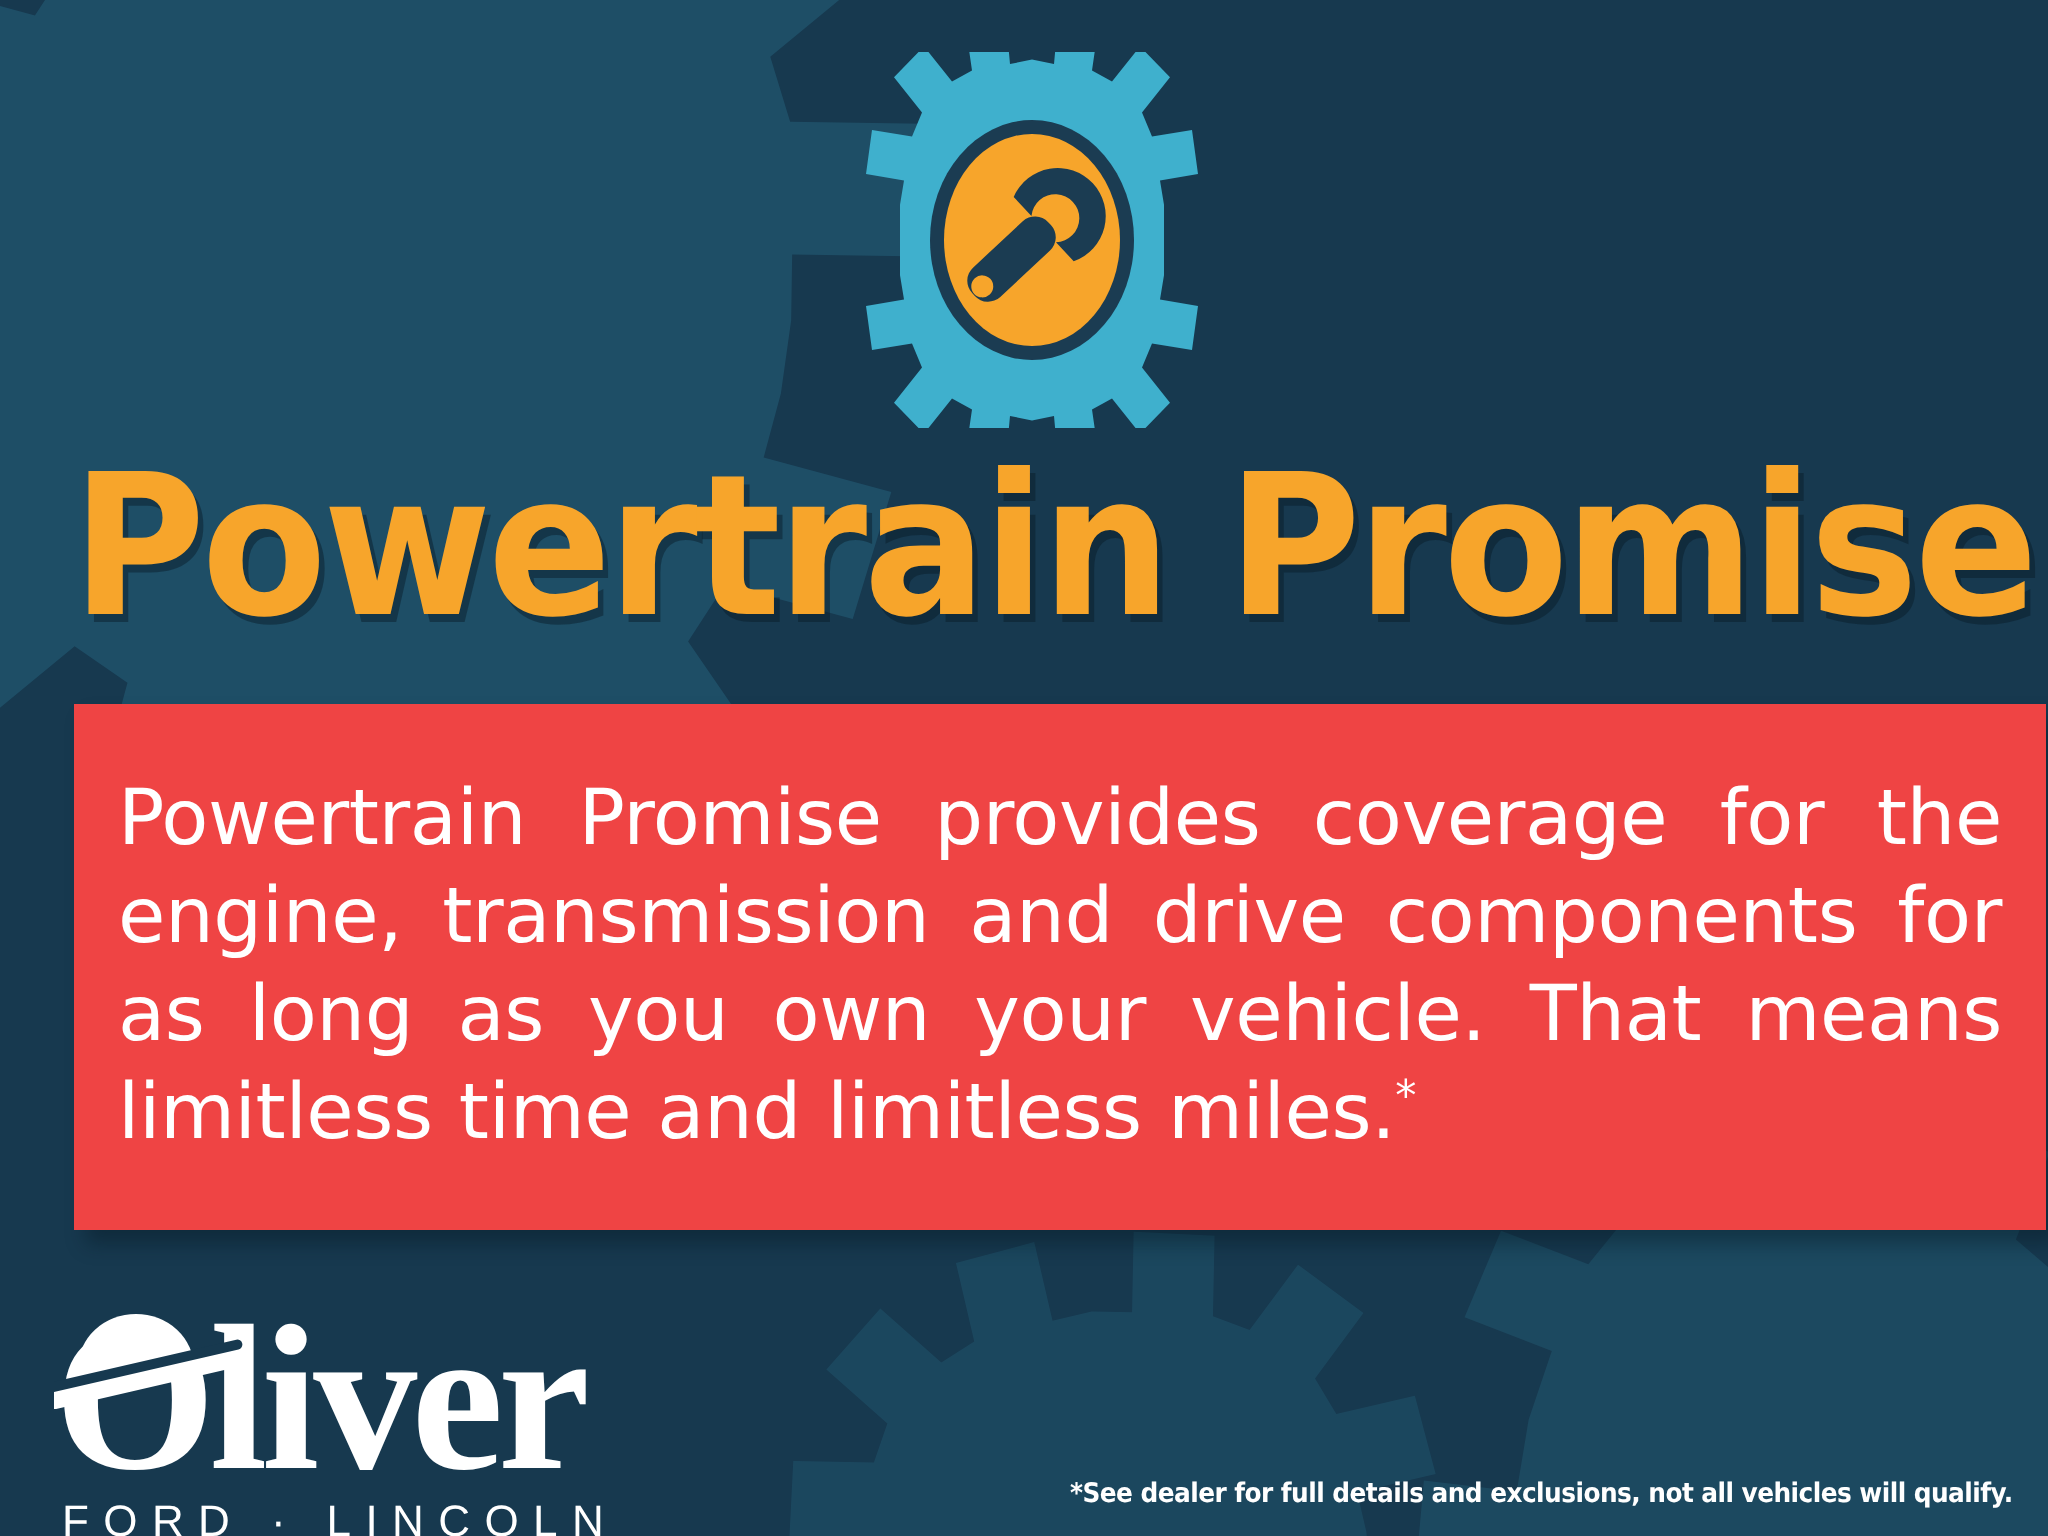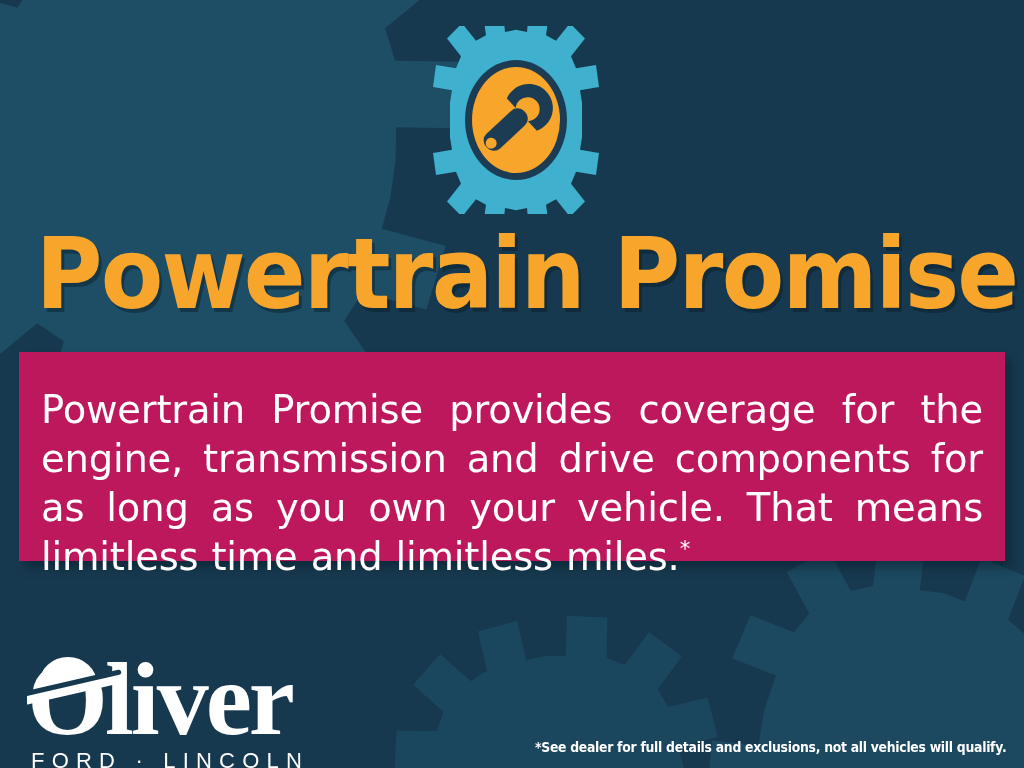--- a/index.html
+++ b/index.html
@@ -43,23 +43,23 @@
     letter-spacing:-2px;
     transform:scaleX(0.93);
     transform-origin:50% 50%;
     text-shadow:3px 4px 0 rgba(8,26,38,0.45);
     white-space:nowrap;
   }
 
   
   #body-panel{
     position:absolute;
-    left:19px; top:352px;
-    width:986px; height:209px;
-    background:#be185d;
+    left:37px; top:352px;
+    width:986px; height:263px;
+    background:#ef4444;
     box-shadow:6px 7px 9px rgba(6,22,33,0.40);
   }
   #body-text{
     position:absolute;
     left:22px; top:33px;
     width:942px;
     color:#ffffff;
     font-family:"DejaVu Sans", sans-serif;
     font-weight:normal;
     font-size:38.5px;

